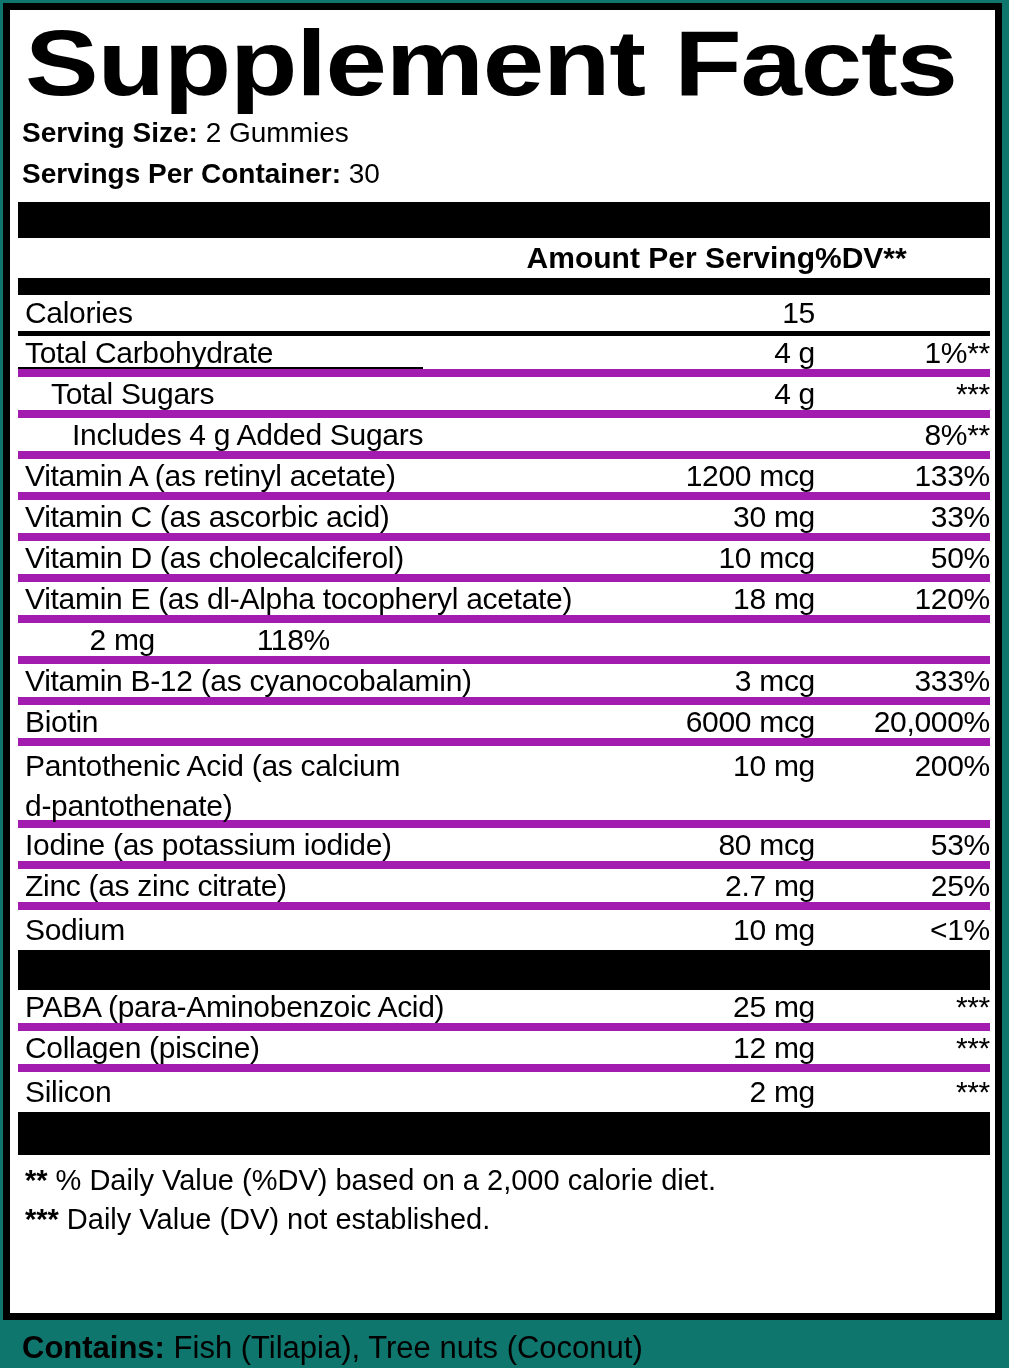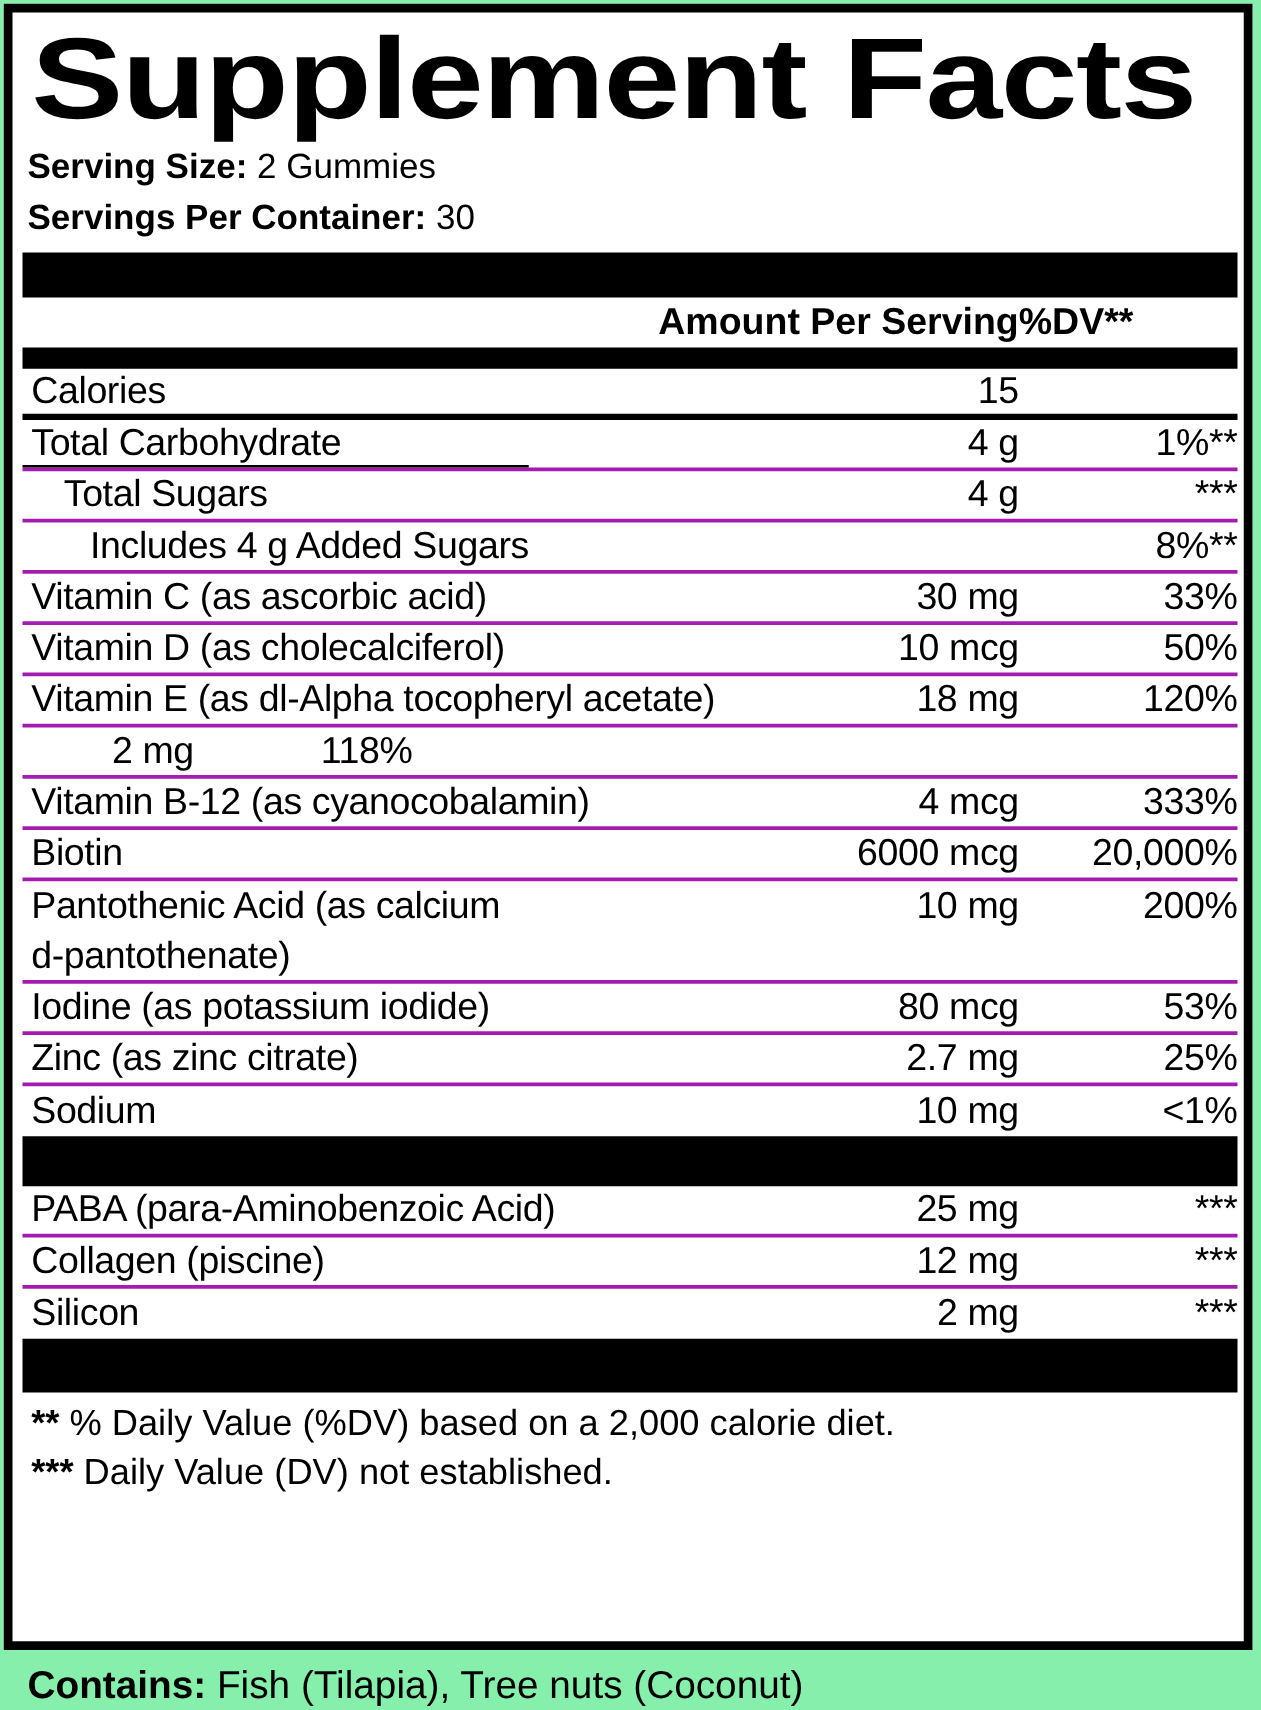--- a/index.html
+++ b/index.html
@@ -1,17 +1,17 @@
 <!DOCTYPE html>
 <html><head>
 <meta charset="utf-8">
 <style>
   html,body{margin:0;padding:0;background:#fff;}
   #stage{
-    position:relative;width:1009px;height:1368px;background:#86efac;
+    position:relative;width:1009px;height:1368px;background:#0f766e;
     font-family:"Liberation Sans",sans-serif;color:#000;overflow:hidden;
   }
   #facts-box{
     position:absolute;left:3px;top:3px;width:999px;height:1317px;
     border:7px solid #000;box-sizing:border-box;background:#fff;
   }
   .title{
     margin:4px 0 0 15px;font-size:92px;line-height:98px;font-weight:bold;
     white-space:nowrap;transform:scaleX(1.2);transform-origin:left center;
     letter-spacing:-1px;
@@ -26,21 +26,21 @@
   .hdr-row{
     display:flex;align-items:center;height:40px;margin:0 5px 0 8px;
     padding-left:7px;font-size:30px;font-weight:bold;box-sizing:border-box;
   }
   .hdr-spacer{flex:1;}
   .hdr-amt{text-align:right;white-space:nowrap;}
   .hdr-dv{width:175px;text-align:left;white-space:nowrap;}
   .row{
     position:relative;display:flex;align-items:center;height:41px;
     margin:0 5px 0 8px;padding-left:7px;box-sizing:border-box;
-    border-bottom:3px solid #a21caf;font-size:30px;letter-spacing:-0.3px;
+    border-bottom:8px solid #a21caf;font-size:30px;letter-spacing:-0.3px;
   }
   .row.thick{border-bottom:5px solid #000;}
   .row.nb{border-bottom:none;height:40px;}
   .row.tall{height:82px;align-items:flex-start;}
   .row.tall .lbl,.row.tall .amt,.row.tall .dv{line-height:40px;}
   .row.tc::after{content:"";position:absolute;left:0;bottom:0;width:405px;height:2px;background:#000;}
   .lbl{flex:1;white-space:pre-line;}
   .lbl.ind1{padding-left:26px;}
   .lbl.ind2{padding-left:47px;}
   .amt{white-space:pre-line;text-align:right;min-width:130px;}
@@ -93,41 +93,46 @@
       <span class="lbl ind1">Total Sugars</span>
       <span class="amt">4 g</span>
       <span class="dv">***</span>
     </div>
     <div class="row">
       <span class="lbl ind2">Includes 4 g Added Sugars</span>
       <span class="amt"></span>
       <span class="dv">8%**</span>
     </div>
     <div class="row">
+      <span class="lbl">Vitamin A (as retinyl acetate)</span>
+      <span class="amt">1200 mcg</span>
+      <span class="dv">133%</span>
+    </div>
+    <div class="row">
       <span class="lbl">Vitamin C (as ascorbic acid)</span>
       <span class="amt">30 mg</span>
       <span class="dv">33%</span>
     </div>
     <div class="row">
       <span class="lbl">Vitamin D (as cholecalciferol)</span>
       <span class="amt">10 mcg</span>
       <span class="dv">50%</span>
     </div>
     <div class="row">
       <span class="lbl">Vitamin E (as dl-Alpha tocopheryl acetate)</span>
       <span class="amt">18 mg</span>
       <span class="dv">120%</span>
     </div>
     <div class="row">
       <span class="amt">2 mg</span>
       <span class="dv">118%</span>
     </div>
     <div class="row">
       <span class="lbl">Vitamin B-12 (as cyanocobalamin)</span>
-      <span class="amt">4 mcg</span>
+      <span class="amt">3 mcg</span>
       <span class="dv">333%</span>
     </div>
     <div class="row">
       <span class="lbl">Biotin</span>
       <span class="amt">6000 mcg</span>
       <span class="dv">20,000%</span>
     </div>
     <div class="row tall">
       <span class="lbl">Pantothenic Acid (as calcium
 d-pantothenate)</span>

